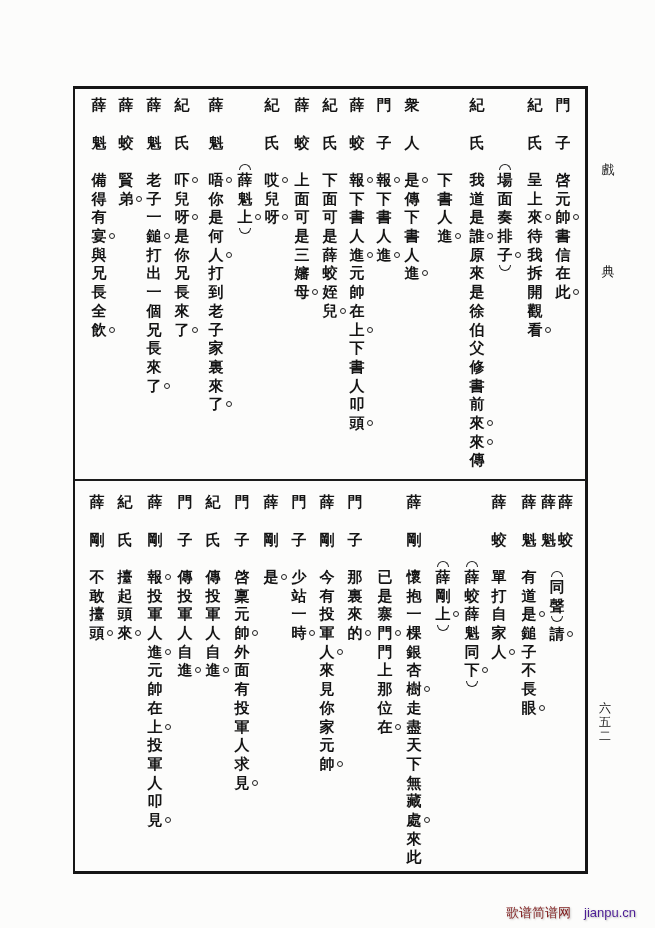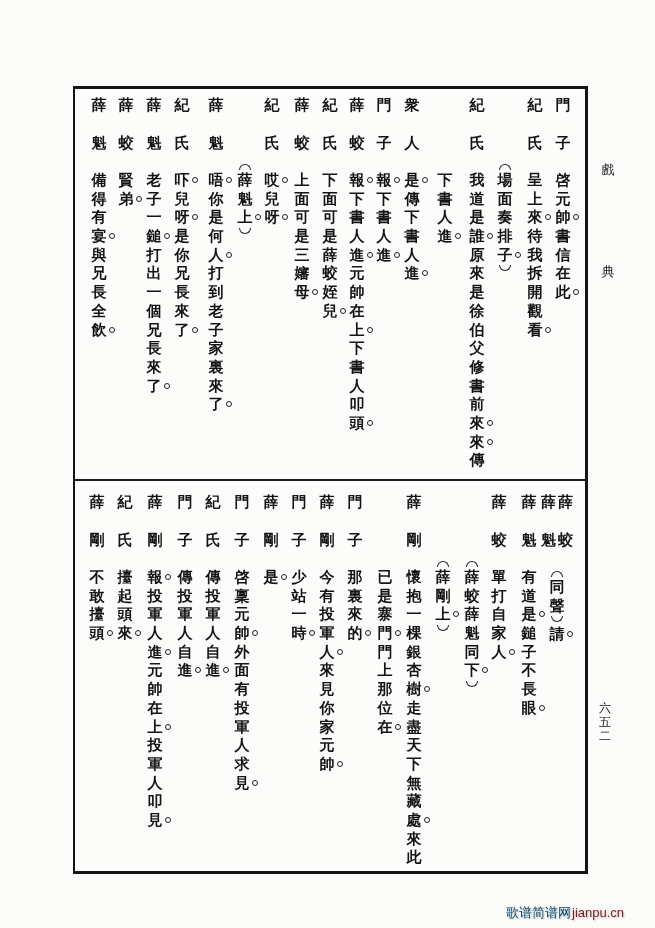--- a/index.html
+++ b/index.html
@@ -53,22 +53,22 @@
 
   .title-col { position:absolute; left:598px; top:119px; width:20px; }
   .title-col .ch { height:102px; line-height:102px; font-size:13px; font-weight:normal; }
   .pageno-col { position:absolute; left:595px; top:701px; width:20px; }
   .pageno-col .ch { height:14px; line-height:14px; font-size:12px; font-weight:normal; }
 
   .watermark {
     position:absolute; left:506px; top:904px; font-size:13px; white-space:nowrap;
     text-shadow:1px 1px 2px rgba(0,0,0,0.25);
   }
-  .wm-site { color:#0c4a6e; font-family:"DejaVu Sans", sans-serif; }
-  .wm-domain { color:#7f1d1d; font-family:"Liberation Sans", sans-serif; margin-left:1px; }
+  .wm-site { color:#7f1d1d; font-family:"DejaVu Sans", sans-serif; }
+  .wm-domain { color:#4c1d95; font-family:"Liberation Sans", sans-serif; margin-left:13px; }
 </style>
 </head>
 <body>
 
 <div class="page">
 
   <div class="title-col">
     <span class="vt"><span class="ch">戲</span><span class="ch">典</span></span>
   </div>
 

